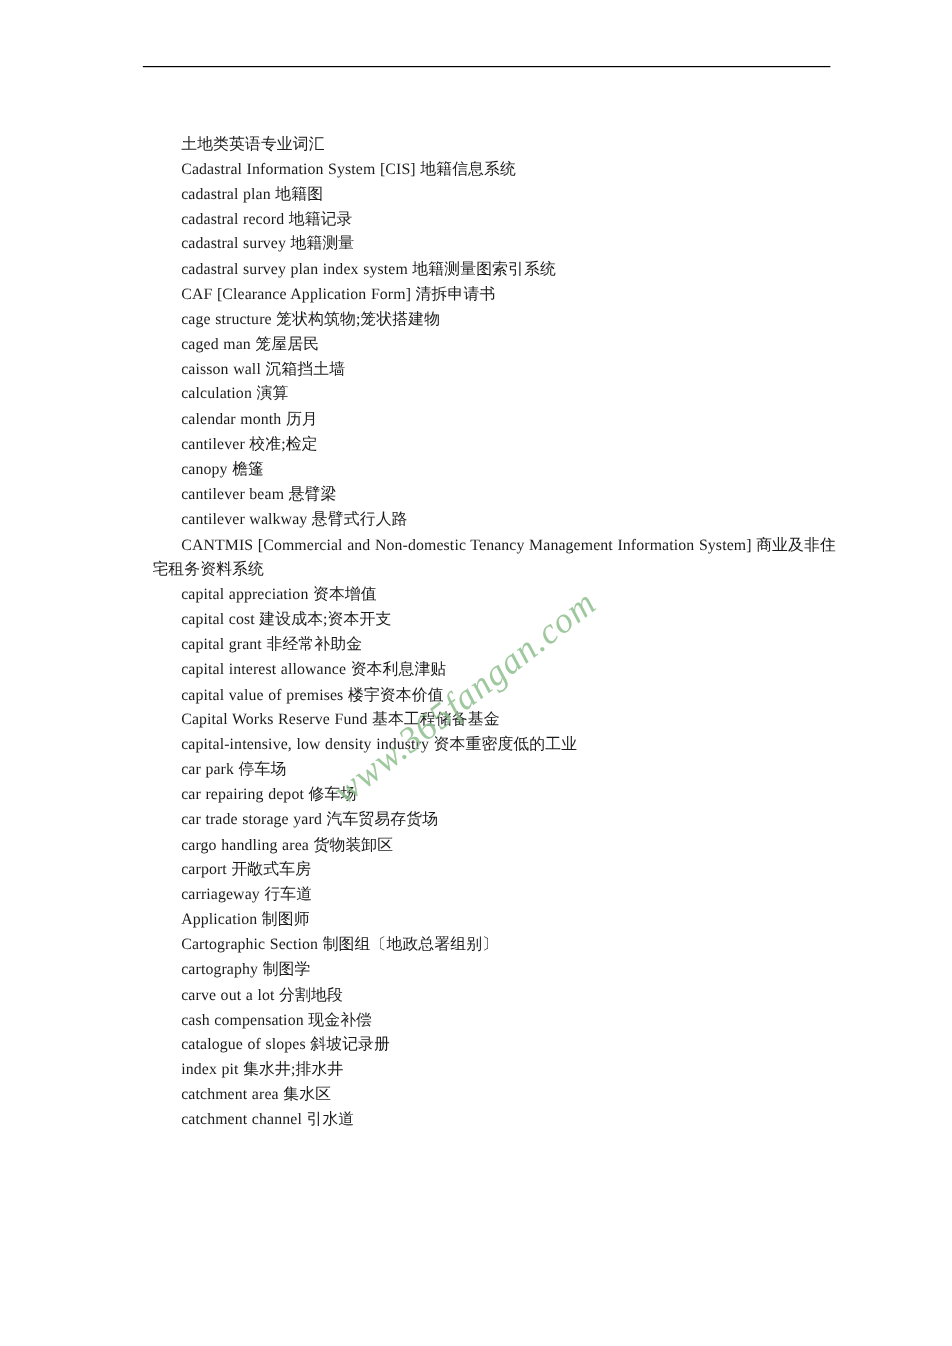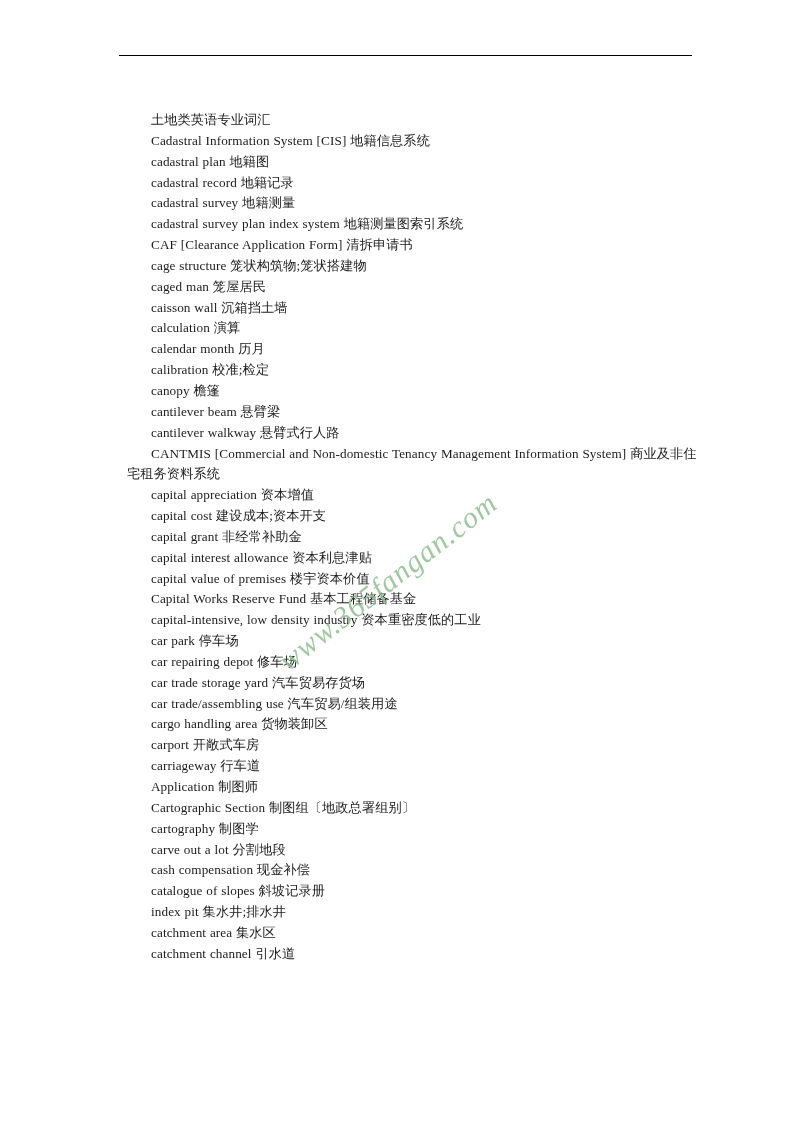--- a/index.html
+++ b/index.html
@@ -83,36 +83,35 @@
       <div class="entry">cadastral plan  地籍图</div>
       <div class="entry">cadastral record  地籍记录</div>
       <div class="entry">cadastral survey  地籍测量</div>
       <div class="entry">cadastral survey plan index system  地籍测量图索引系统</div>
       <div class="entry">CAF [Clearance Application Form]  清拆申请书</div>
       <div class="entry">cage structure  笼状构筑物;笼状搭建物</div>
       <div class="entry">caged man  笼屋居民</div>
       <div class="entry">caisson wall  沉箱挡土墙</div>
       <div class="entry">calculation  演算</div>
       <div class="entry">calendar month  历月</div>
-      <div class="entry">calibration  校准;检定</div>
+      <div class="entry">cantilever  校准;检定</div>
       <div class="entry">canopy  檐篷</div>
       <div class="entry">cantilever beam  悬臂梁</div>
       <div class="entry">cantilever walkway  悬臂式行人路</div>
       <div class="entry">CANTMIS [Commercial and Non-domestic Tenancy Management Information System]  商业及非住宅租务资料系统</div>
       <div class="entry">capital appreciation  资本增值</div>
       <div class="entry">capital cost  建设成本;资本开支</div>
       <div class="entry">capital grant  非经常补助金</div>
       <div class="entry">capital interest allowance  资本利息津贴</div>
       <div class="entry">capital value of premises  楼宇资本价值</div>
       <div class="entry">Capital Works Reserve Fund  基本工程储备基金</div>
       <div class="entry">capital-intensive, low density industry  资本重密度低的工业</div>
       <div class="entry">car park  停车场</div>
       <div class="entry">car repairing depot  修车场</div>
       <div class="entry">car trade storage yard  汽车贸易存货场</div>
-      <div class="entry">car trade/assembling use  汽车贸易/组装用途</div>
       <div class="entry">cargo handling area  货物装卸区</div>
       <div class="entry">carport  开敞式车房</div>
       <div class="entry">carriageway  行车道</div>
       <div class="entry">Application  制图师</div>
       <div class="entry">Cartographic Section  制图组〔地政总署组别〕</div>
       <div class="entry">cartography  制图学</div>
       <div class="entry">carve out a lot  分割地段</div>
       <div class="entry">cash compensation  现金补偿</div>
       <div class="entry">catalogue of slopes  斜坡记录册</div>
       <div class="entry">index pit  集水井;排水井</div>

